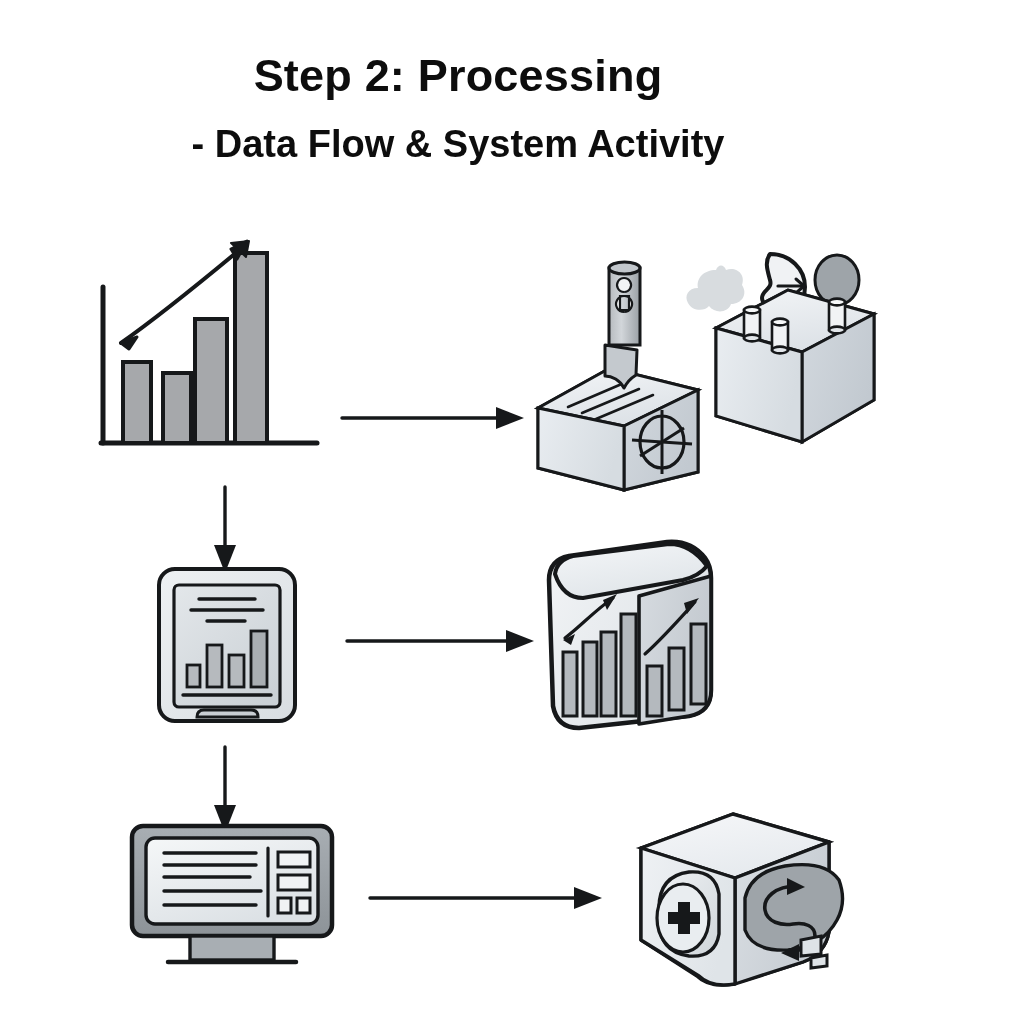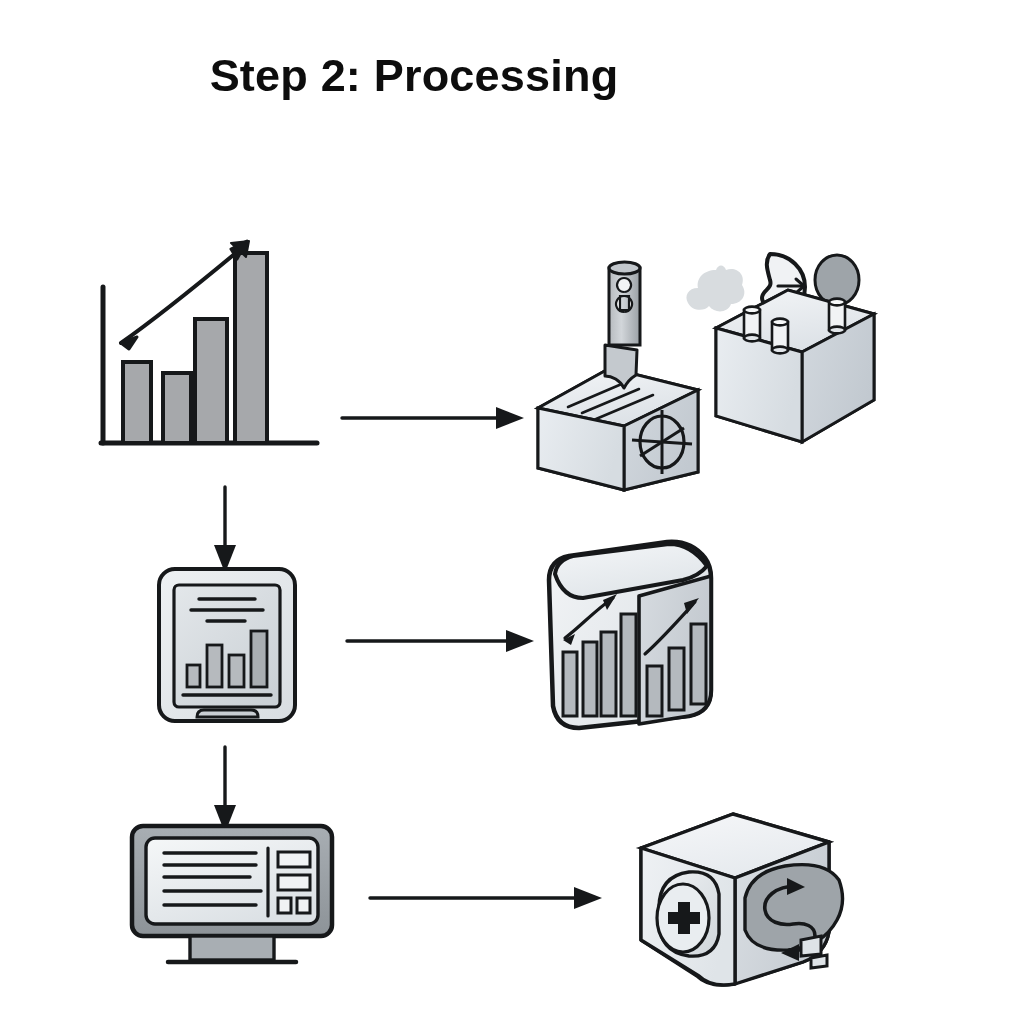--- a/index.html
+++ b/index.html
@@ -20,20 +20,21 @@
     width: 1024px;
     height: 1024px;
     background: #ffffff;
   }
   .title-block {
     position: absolute;
     left: 0;
     top: 52px;
     width: 828px;
     text-align: center;
+    padding-left: 44px;
   }
   .title-main {
     font-family: "Liberation Sans", sans-serif;
     font-size: 45px;
     font-weight: bold;
     color: #0d0d0d;
     letter-spacing: 0.2px;
     line-height: 1.05;
     margin: 0;
   }
@@ -51,20 +52,21 @@
   }
   .fig svg { display: block; overflow: visible; }
 </style>
 </head>
 <body>
 
 <div id="page">
 
   <div class="title-block">
     <div class="title-main">Step 2: Processing</div>
+    <div class="title-sub">- Data Flow &amp; System Activity</div>
   </div>
 
   <div class="fig" style="left:85px; top:215px; width:250px; height:250px;">
     <svg width="250" height="250" viewBox="0 0 250 250">
       <g>
         <line x1="18" y1="72" x2="18" y2="228" stroke="#16181a" stroke-width="5" stroke-linecap="round"></line>
         <line x1="16" y1="228" x2="232" y2="228" stroke="#16181a" stroke-width="5" stroke-linecap="round"></line>
       </g>
       <g>
         <rect x="38" y="147" width="28" height="81" fill="#a6a8ab" stroke="#16181a" stroke-width="4"></rect>

